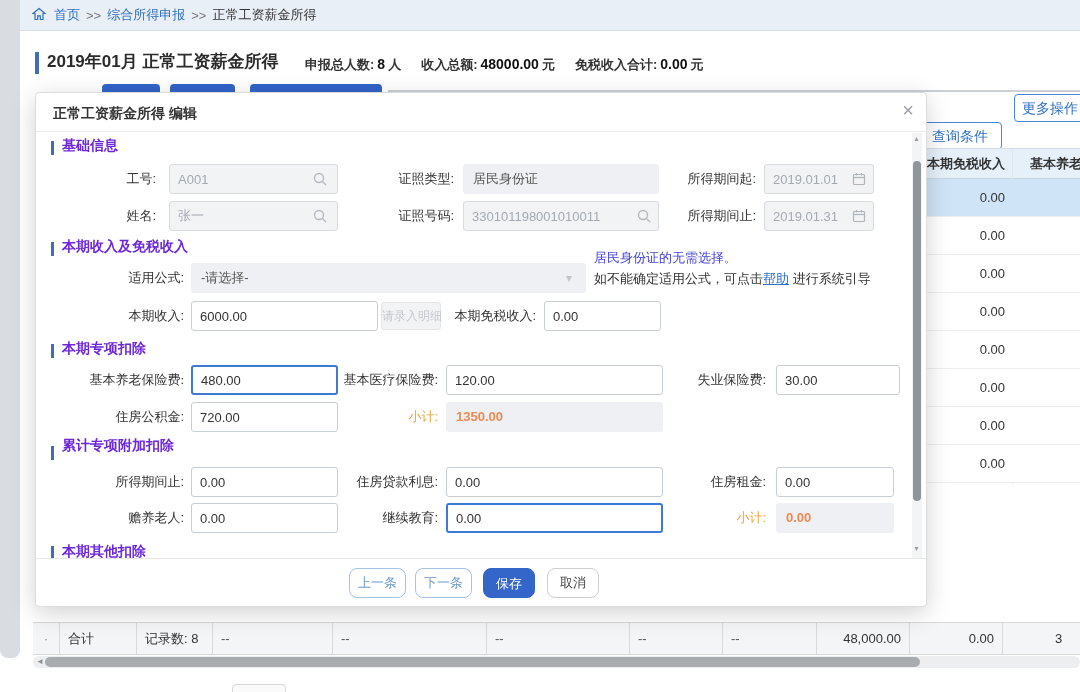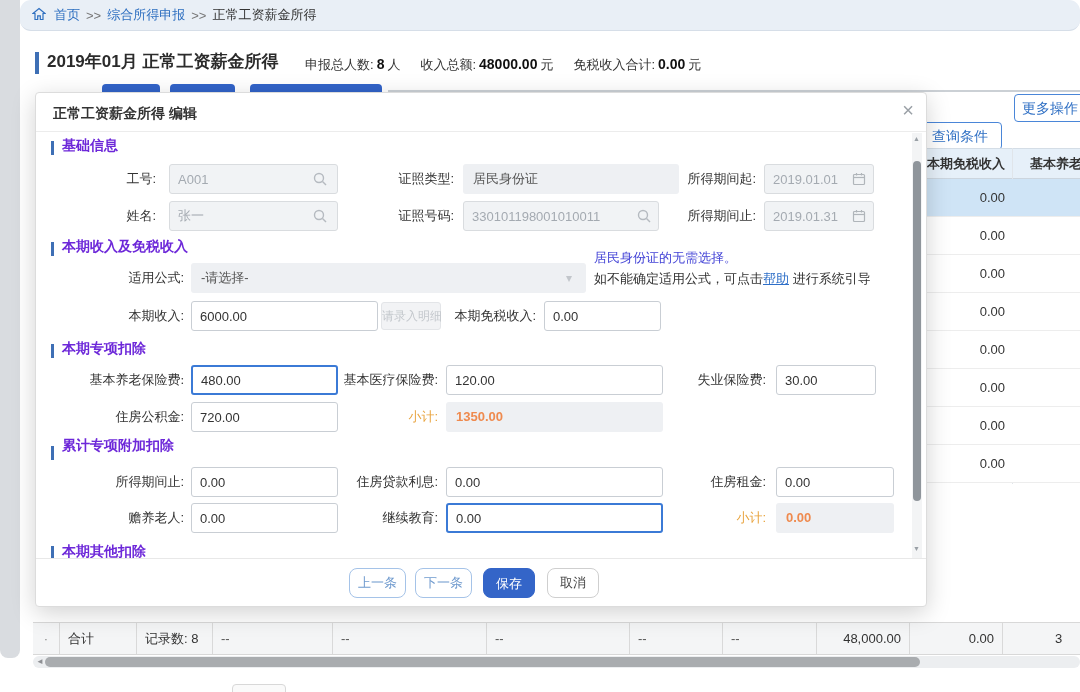--- a/index.html
+++ b/index.html
@@ -2,28 +2,28 @@
 <html><head>
 <meta charset="utf-8">
 <style>
   html,body{margin:0;padding:0;background:#fff;}
   .screen{position:relative;width:1080px;height:692px;overflow:hidden;background:#fff;
           font-family:"Liberation Sans",sans-serif;color:#333;}
   
   .rail{position:absolute;left:0;top:0;width:20px;height:658px;background:#d9dce0;border-radius:0 0 8px 8px;}
   
   .topbar{position:absolute;left:20px;top:0;width:1060px;height:30px;background:#e9eff6;
-          border-bottom:1px solid #d6dee8;display:flex;align-items:center;font-size:13px;border-radius:11px;}
+          border-bottom:1px solid #d6dee8;display:flex;align-items:center;font-size:13px;}
   .crumb-link{color:#2e6fc0;margin:0 4px;cursor:pointer;}
   .crumb-sep{color:#777;margin:0 2px;}
   .crumb-cur{color:#333;margin:0 4px;}
   
   .title-bar{position:absolute;left:35px;top:52px;width:4px;height:22px;background:#3e6fb5;}
   .page-title{position:absolute;left:47px;top:50px;font-size:17px;font-weight:bold;color:#2b2b2b;}
-  .stats{position:absolute;left:305px;top:56px;display:flex;gap:20px;font-size:13px;align-items:center;}
+  .stats{position:absolute;left:305px;top:56px;display:flex;gap:20px;font-size:13px;align-items:center;font-weight:bold;}
   .stats b{font-size:14px;color:#111;margin:0 3px;}
   
   .btn-top{position:absolute;top:84px;height:24px;background:#3263c8;border-radius:4px 4px 0 0;}
   .panel-line{position:absolute;left:388px;top:90px;width:692px;height:2px;background:#cbd0d5;}
   .btn-blue-outline{position:absolute;top:94px;height:28px;box-sizing:border-box;background:#fff;
           border:1px solid #4a86d8;border-radius:4px;color:#2e6fc4;font-size:14px;
           text-align:center;line-height:26px;cursor:pointer;}
   
   .bg-head{position:absolute;left:700px;top:148px;width:380px;height:31px;background:#e6f0f9;
           border-top:1px solid #d4dde6;border-bottom:1px solid #ccd5de;box-sizing:border-box;}
@@ -168,21 +168,21 @@
 
     <span class="lbl" style="left:15px;top:71px;width:105px;">工号:</span>
     <input class="inp ro" style="left: 133px; top: 71px; width: 169px;" value="A001">
     <span class="icon" style="left:276px;top:78px;">
       <svg width="16" height="16" viewBox="0 0 16 16">
           <circle cx="7" cy="7" r="4.5" fill="none" stroke="#b5bac0" stroke-width="1.4"></circle>
           <line x1="10.5" y1="10.5" x2="14" y2="14" stroke="#b5bac0" stroke-width="1.4"></line>
         </svg>
     </span>
     <span class="lbl" style="left:290px;top:71px;width:128px;">证照类型:</span>
-    <div class="flat" style="left:427px;top:71px;width:216px;">居民身份证</div>
+    <div class="flat" style="left:427px;top:71px;width:196px;">居民身份证</div>
     <span class="lbl" style="left:590px;top:71px;width:130px;">所得期间起:</span>
     <input class="inp ro" style="left: 728px; top: 71px; width: 110px; padding-right: 24px;" value="2019.01.01">
     <span class="icon" style="left:816px;top:79px;">
       <svg width="14" height="14" viewBox="0 0 14 14">
           <rect x="1.5" y="2.5" width="11" height="10" rx="1" fill="none" stroke="#b0b5ba" stroke-width="1.2"></rect>
           <line x1="1.5" y1="5.5" x2="12.5" y2="5.5" stroke="#b0b5ba" stroke-width="1.2"></line>
           <line x1="4.5" y1="1" x2="4.5" y2="3.5" stroke="#b0b5ba" stroke-width="1.2"></line>
           <line x1="9.5" y1="1" x2="9.5" y2="3.5" stroke="#b0b5ba" stroke-width="1.2"></line>
         </svg>
     </span>
@@ -232,21 +232,21 @@
     <input class="inp" style="left: 508px; top: 208px; width: 117px;" value="0.00">
 
     <div class="sec-bar" style="left:15px;top:251px;"></div>
     <div class="sec-title" style="left:26px;top:247px;">本期专项扣除</div>
 
     <span class="lbl" style="left:10px;top:272px;width:138px;font-family:Liberation Serif, serif;">基本养老保险费:</span>
     <input class="inp focus" style="left: 155px; top: 272px; width: 147px;" value="480.00">
     <span class="lbl" style="left:250px;top:272px;width:152px;">基本医疗保险费:</span>
     <input class="inp" style="left: 410px; top: 272px; width: 217px;" value="120.00">
     <span class="lbl" style="left:600px;top:272px;width:130px;">失业保险费:</span>
-    <input class="inp" style="left: 740px; top: 272px; width: 100px;" value="30.00">
+    <input class="inp" style="left: 740px; top: 272px; width: 124px;" value="30.00">
 
     <span class="lbl" style="left:10px;top:309px;width:138px;">住房公积金:</span>
     <input class="inp" style="left: 155px; top: 309px; width: 147px;" value="720.00">
     <span class="lbl orange" style="left:300px;top:309px;width:102px;">小计:</span>
     <div class="flat orangeval" style="left:410px;top:309px;width:217px;">1350.00</div>
 
     <div class="sec-bar" style="left:15px;top:353px;"></div>
     <div class="sec-title" style="left:26px;top:344px;">累计专项附加扣除</div>
 
     <span class="lbl" style="left:10px;top:374px;width:138px;">所得期间止:</span>

